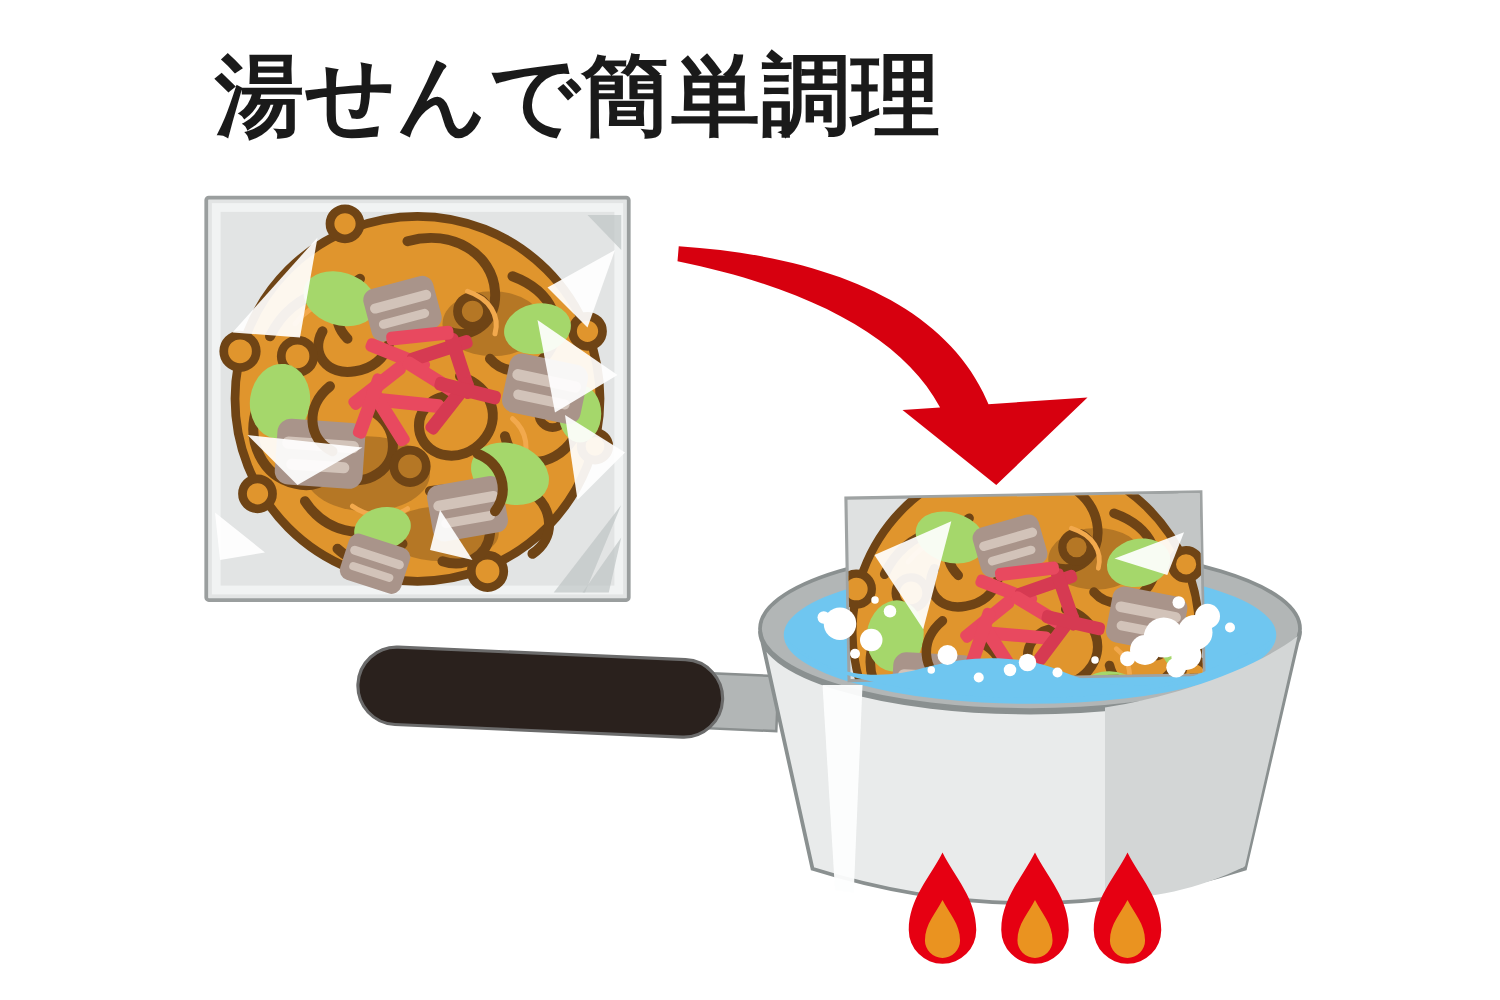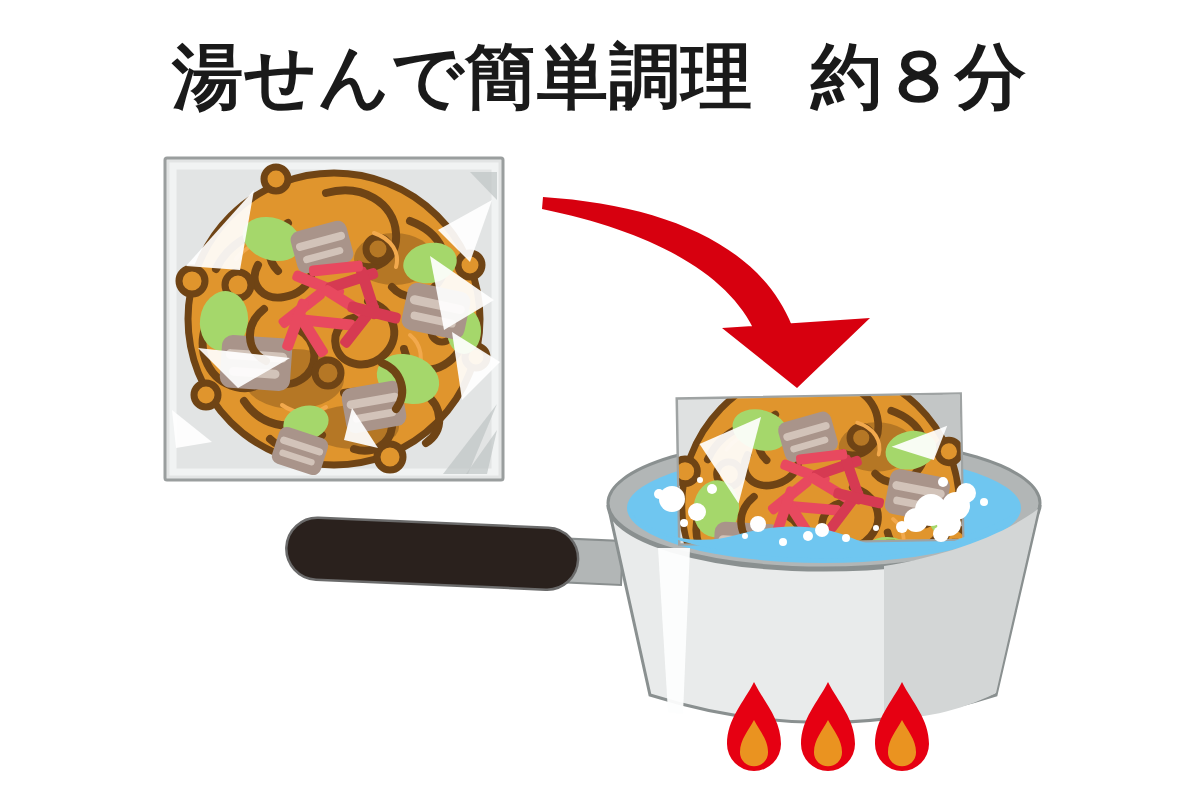--- a/index.html
+++ b/index.html
@@ -21,21 +21,20 @@
   .bagsh{fill:#bfc4c4;opacity:.7;}
   .bubble{fill:#ffffff;}
 </style>
 </head>
 <body>
 
 <div class="stage">
 
   <div class="title">
     <span>湯せんで簡単調理</span>
-    <span>約８分</span>
   </div>
 
   <svg width="1200" height="800" viewBox="0 0 1200 800">
     <defs>
 
       <g id="yaki-pile">
         <circle cx="0" cy="0" r="146" stroke="#6f4415" stroke-width="7" fill="#e0952d"></circle>
         <circle class="edge-loop" cx="-142" cy="-38" r="13"></circle>
         <circle class="edge-loop" cx="136" cy="-54" r="12"></circle>
         <circle class="edge-loop" cx="142" cy="38" r="11"></circle>

